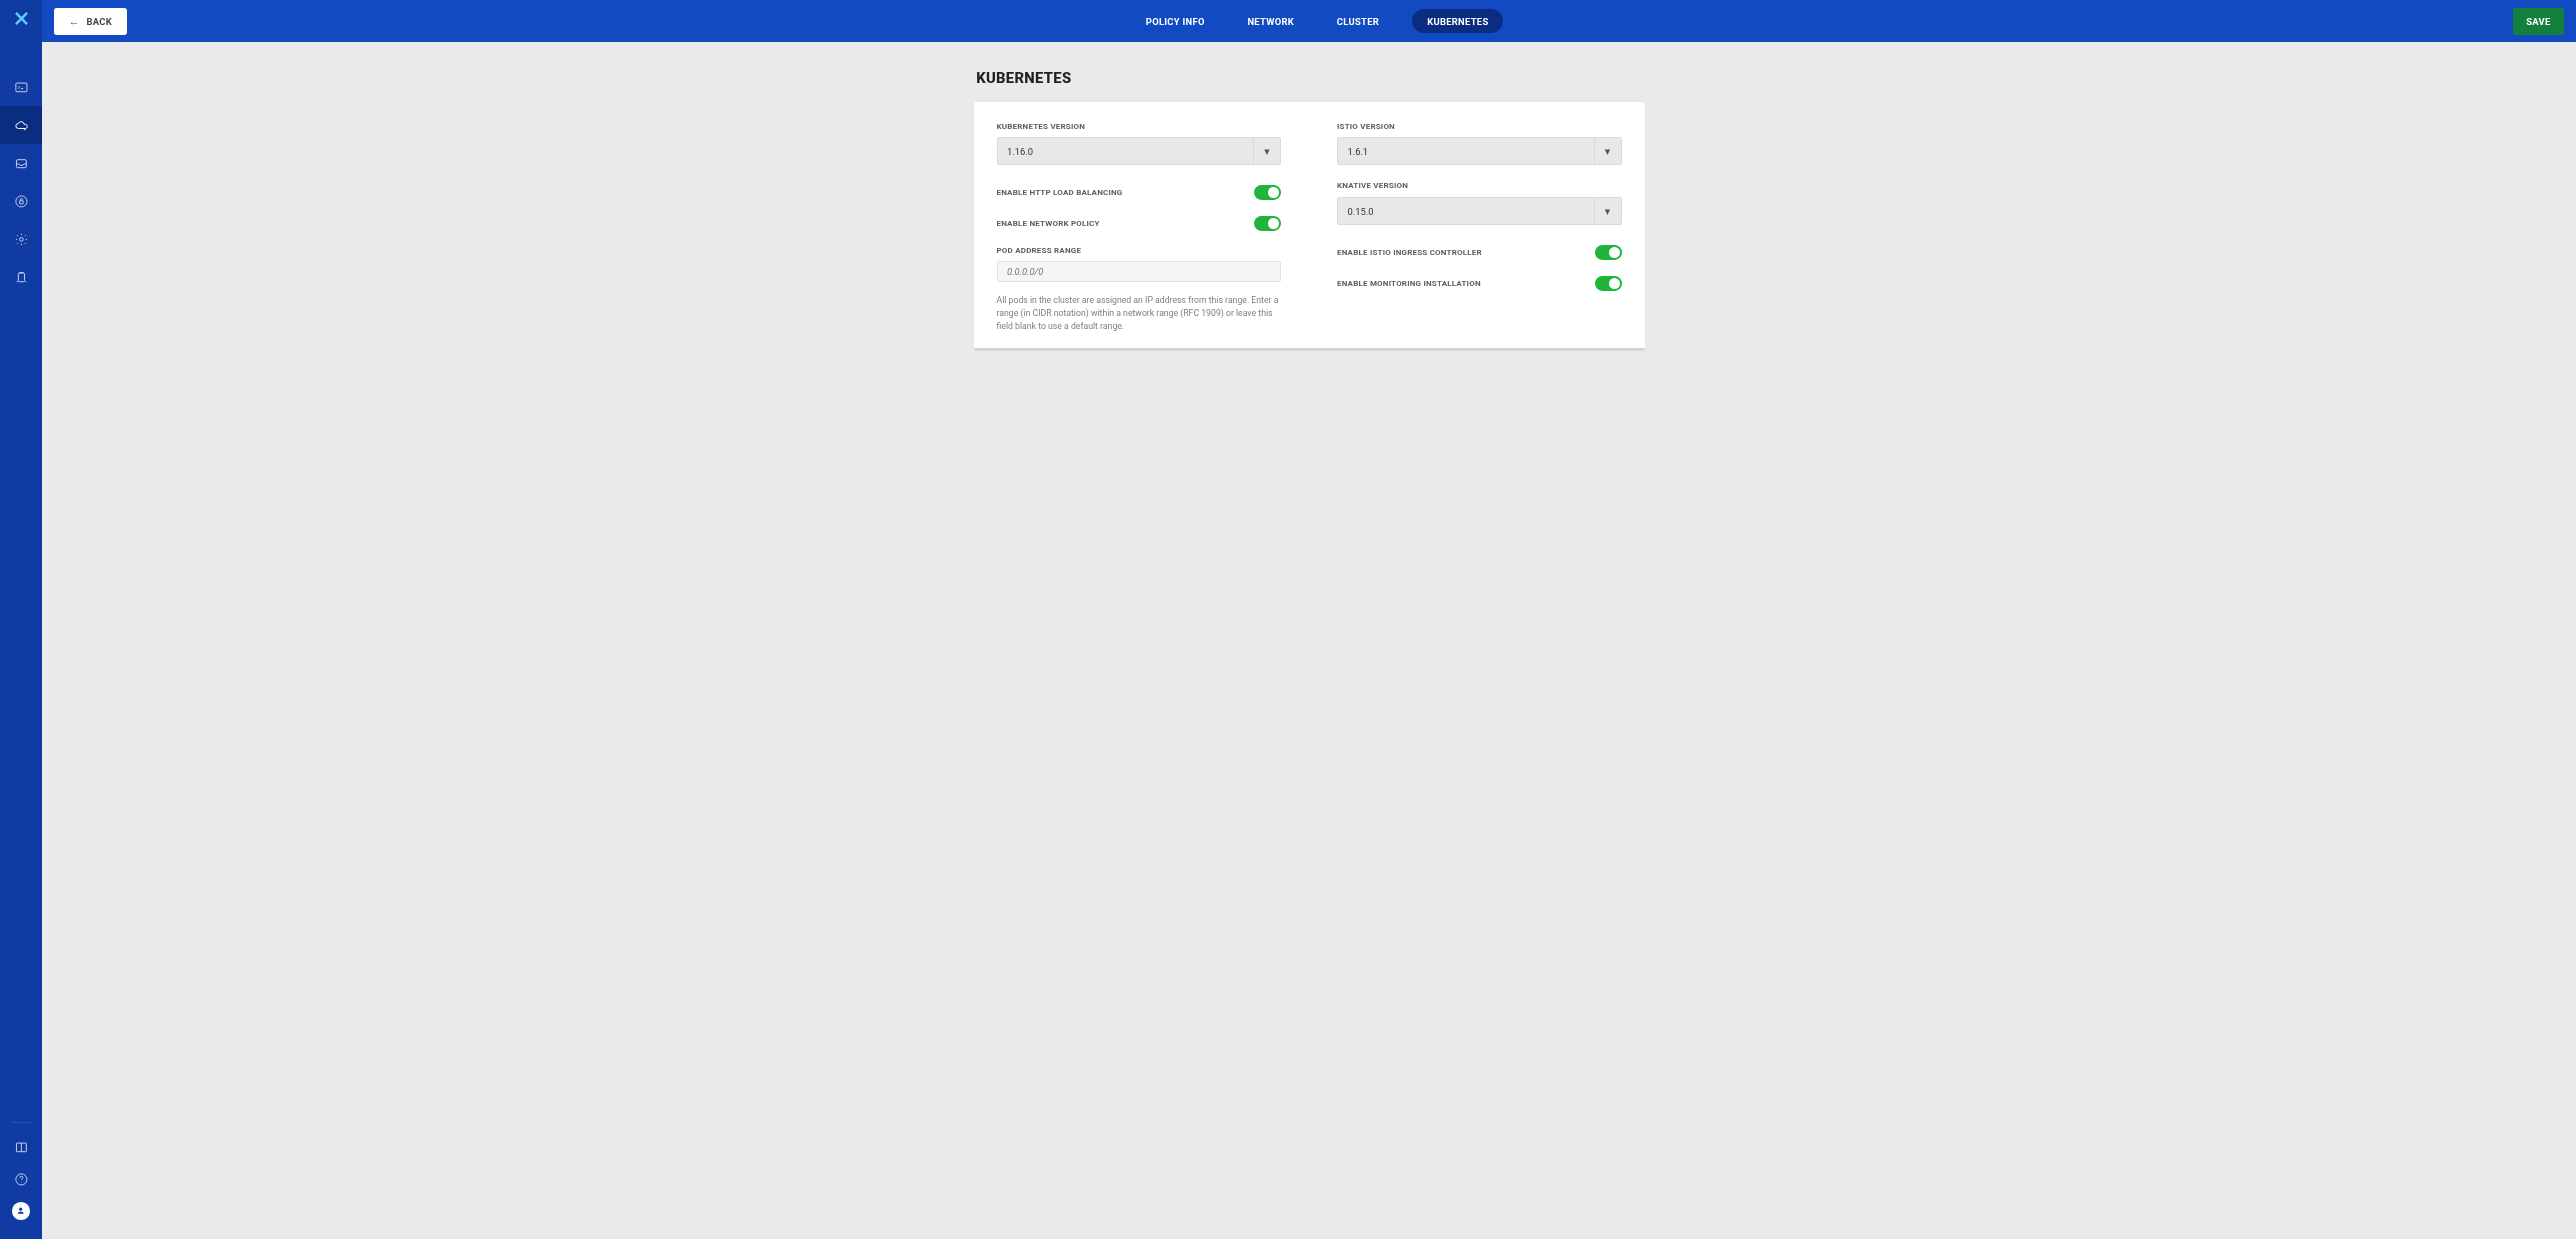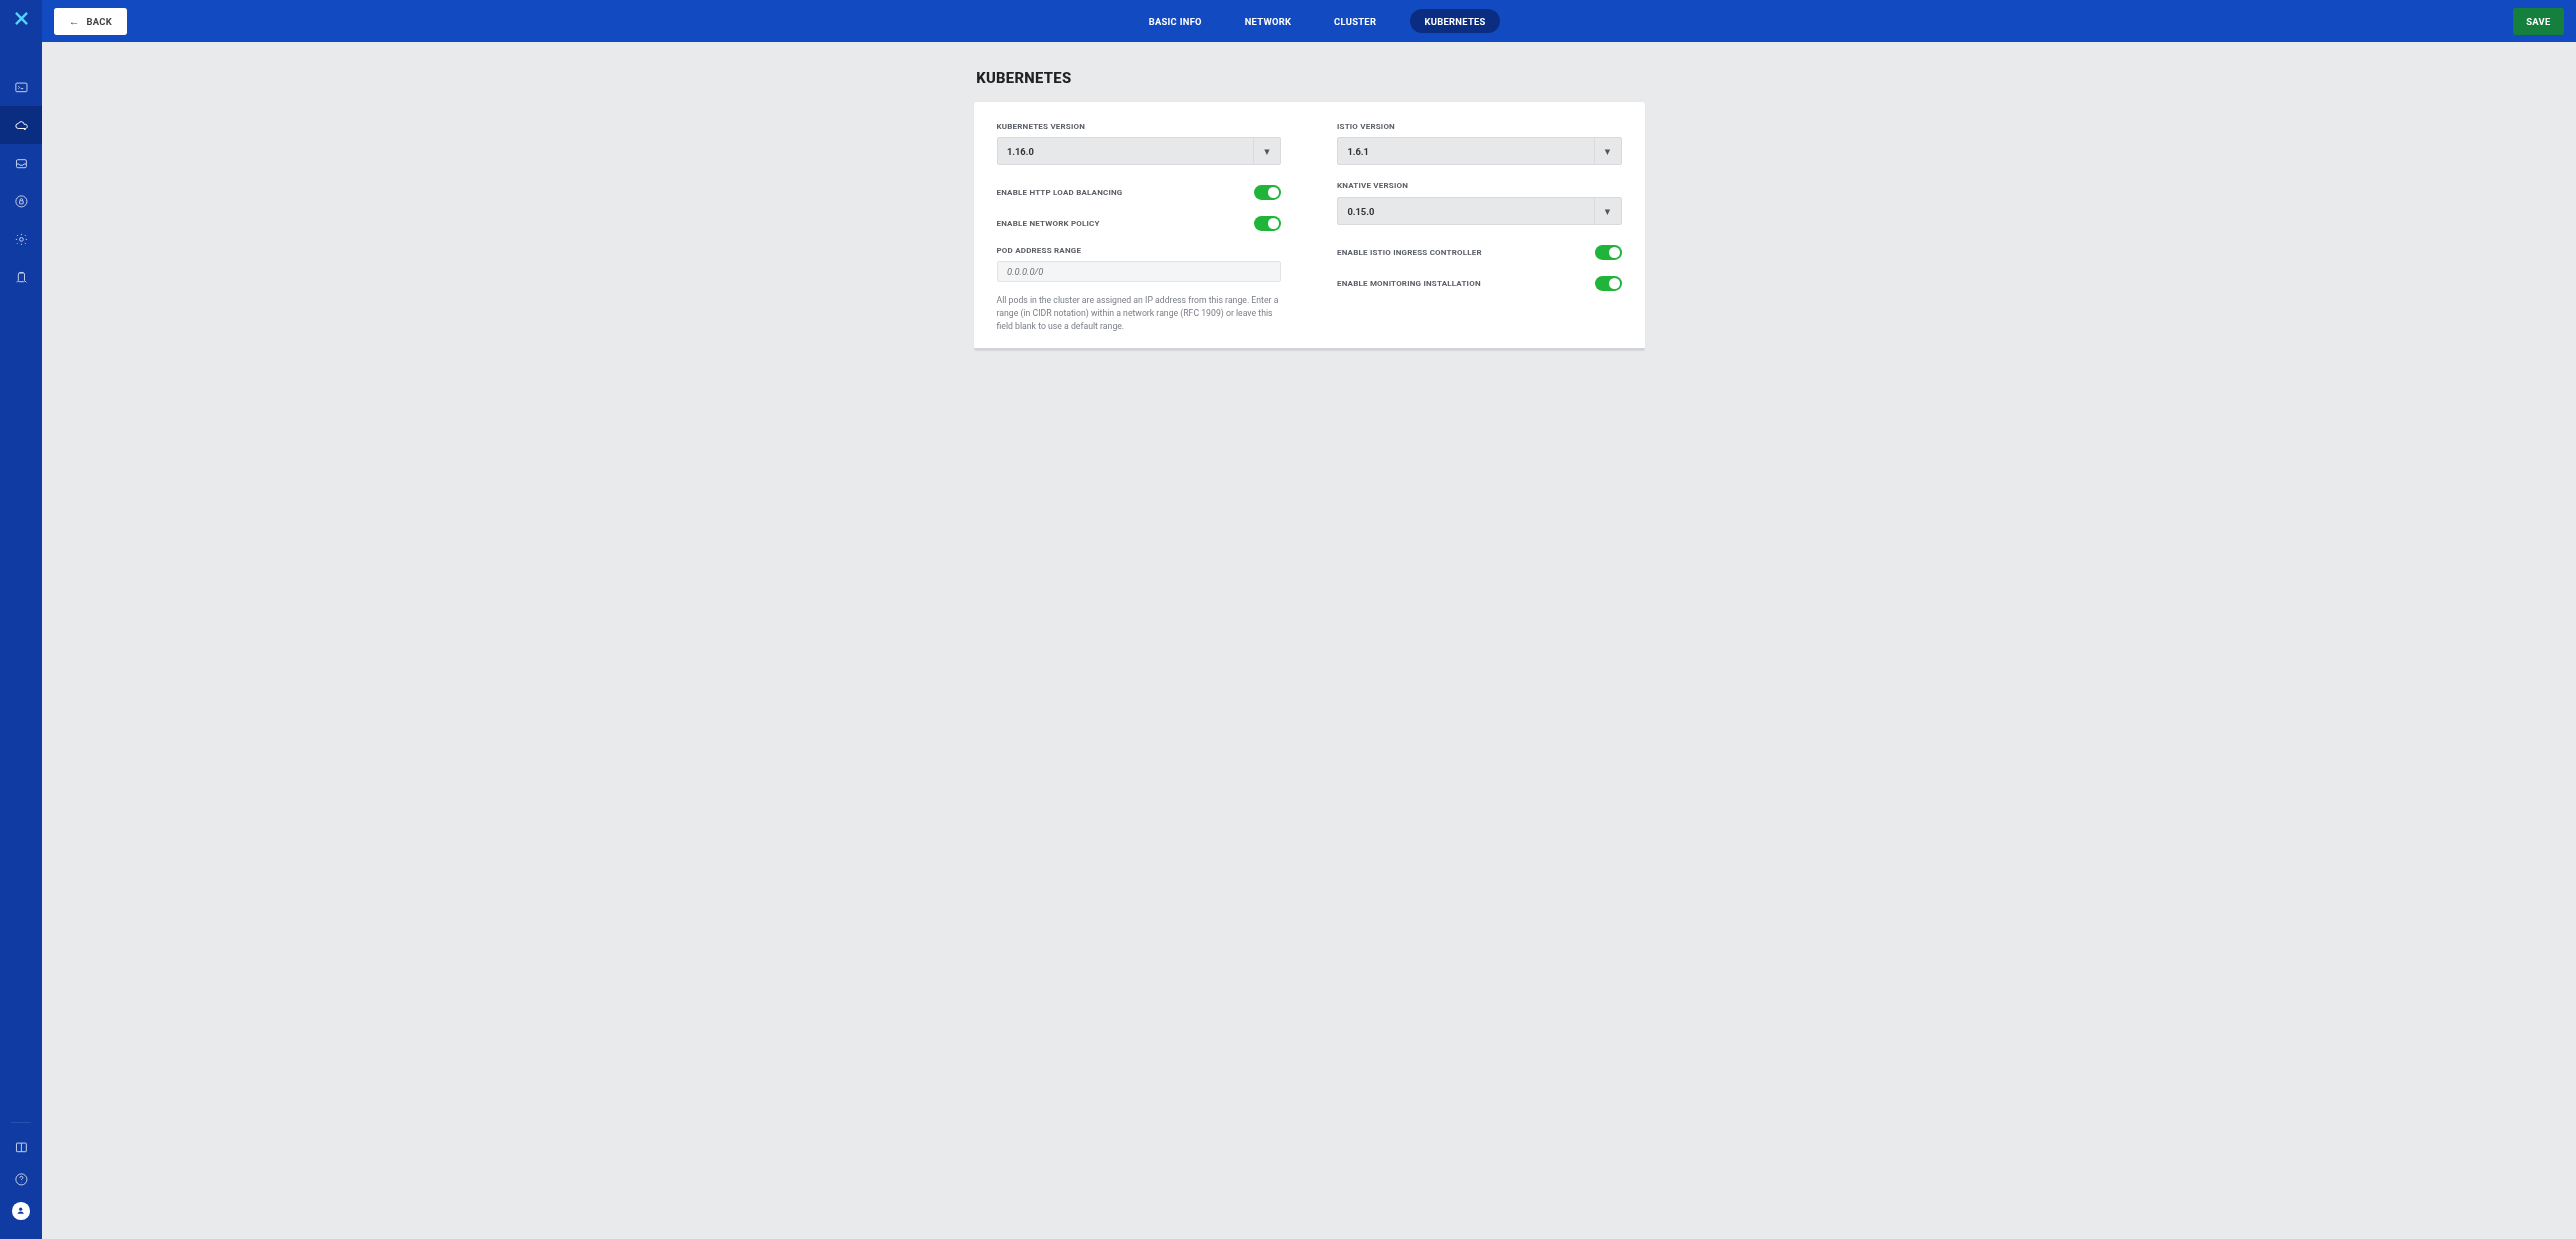--- a/index.html
+++ b/index.html
@@ -23,21 +23,21 @@
   .top-tab{color:#fff;font-size:9.4px;font-weight:700;letter-spacing:0.3px;cursor:pointer;padding:5.4px 9.4px;border-radius:12px;}
   .top-tab.active{background:#0a2d82;padding:6.7px 14.8px;}
   .save-btn{background:#15803d;border:none;border-radius:2.7px;color:#fff;font-size:9.4px;font-weight:700;letter-spacing:0.3px;height:27px;padding:0 13.4px;cursor:pointer;}
   .content{flex:1;overflow:auto;padding:27px 40px;}
   .page-title{font-size:14.8px;font-weight:800;letter-spacing:0.3px;color:#222;margin-bottom:14.8px;margin-left:0;max-width:671px;margin-inline:auto;padding-left:2.7px;}
   .card{max-width:671px;margin:0 auto;background:#fff;border-radius:2px;padding:20px 23px 16px;box-shadow:0 0.7px 1.3px rgba(0,0,0,.08);border-bottom:2px solid #cfd3d8;}
   .cols{display:flex;gap:56px;}
   .col{flex:1;min-width:0;}
   .field-label{font-size:8px;font-weight:700;letter-spacing:0.2px;color:#5a5e66;margin-bottom:6.7px;text-transform:uppercase;}
   .select{display:flex;align-items:center;background:#e7e8ea;border:0.7px solid #d9dadd;border-radius:2px;height:28px;margin-bottom:16px;cursor:pointer;}
-  .select .value{flex:1;padding:0 9.4px;font-size:9.4px;color:#333;font-weight:700;}
+  .select .value{flex:1;padding:0 9.4px;font-size:9.4px;color:#333;font-weight:400;}
   .select .caret{width:27px;height:100%;border-left:0.7px solid #d9dadd;display:flex;align-items:center;justify-content:center;color:#555;}
   .toggle-row{display:flex;align-items:center;justify-content:space-between;margin-bottom:13.4px;min-height:17.4px;}
   .toggle-row .tlabel{font-size:8px;font-weight:700;letter-spacing:0.2px;color:#5a5e66;text-transform:uppercase;}
   .toggle{width:27px;height:14.8px;border-radius:7.4px;background:#20b43a;position:relative;cursor:pointer;flex-shrink:0;}
   .toggle::after{content:"";position:absolute;right:2px;top:2px;width:10.7px;height:10.7px;border-radius:50%;background:#fff;}
   .text-input{width:100%;height:21px;background:#f4f5f6;border:0.7px solid #e2e3e6;border-radius:2px;padding:0 9.4px;font-size:9.4px;font-style:italic;color:#888;outline:none;margin-bottom:12px;}
   .help-text{font-size:8.7px;line-height:1.45;color:#7a7e86;}
   .section-gap{height:2.7px;}
   .avatar{width:17.4px;height:17.4px;border-radius:50%;background:#fff;display:flex;align-items:center;justify-content:center;}
   .avatar svg{width:9.4px;height:9.4px;fill:#0f3ba3;stroke:none;}
@@ -122,21 +122,21 @@
   </div>
 
   <div class="main">
 
     <div class="topbar">
       <button class="back-btn">
         <span class="arrow">←</span>
         <span>BACK</span>
       </button>
       <div class="top-tabs">
-        <div class="top-tab">BASIC INFO</div>
+        <div class="top-tab">POLICY INFO</div>
         <div class="top-tab">NETWORK</div>
         <div class="top-tab">CLUSTER</div>
         <div class="top-tab active">KUBERNETES</div>
       </div>
       <button class="save-btn">SAVE</button>
     </div>
 
     <div class="content">
       <h1 class="page-title">KUBERNETES</h1>
 

